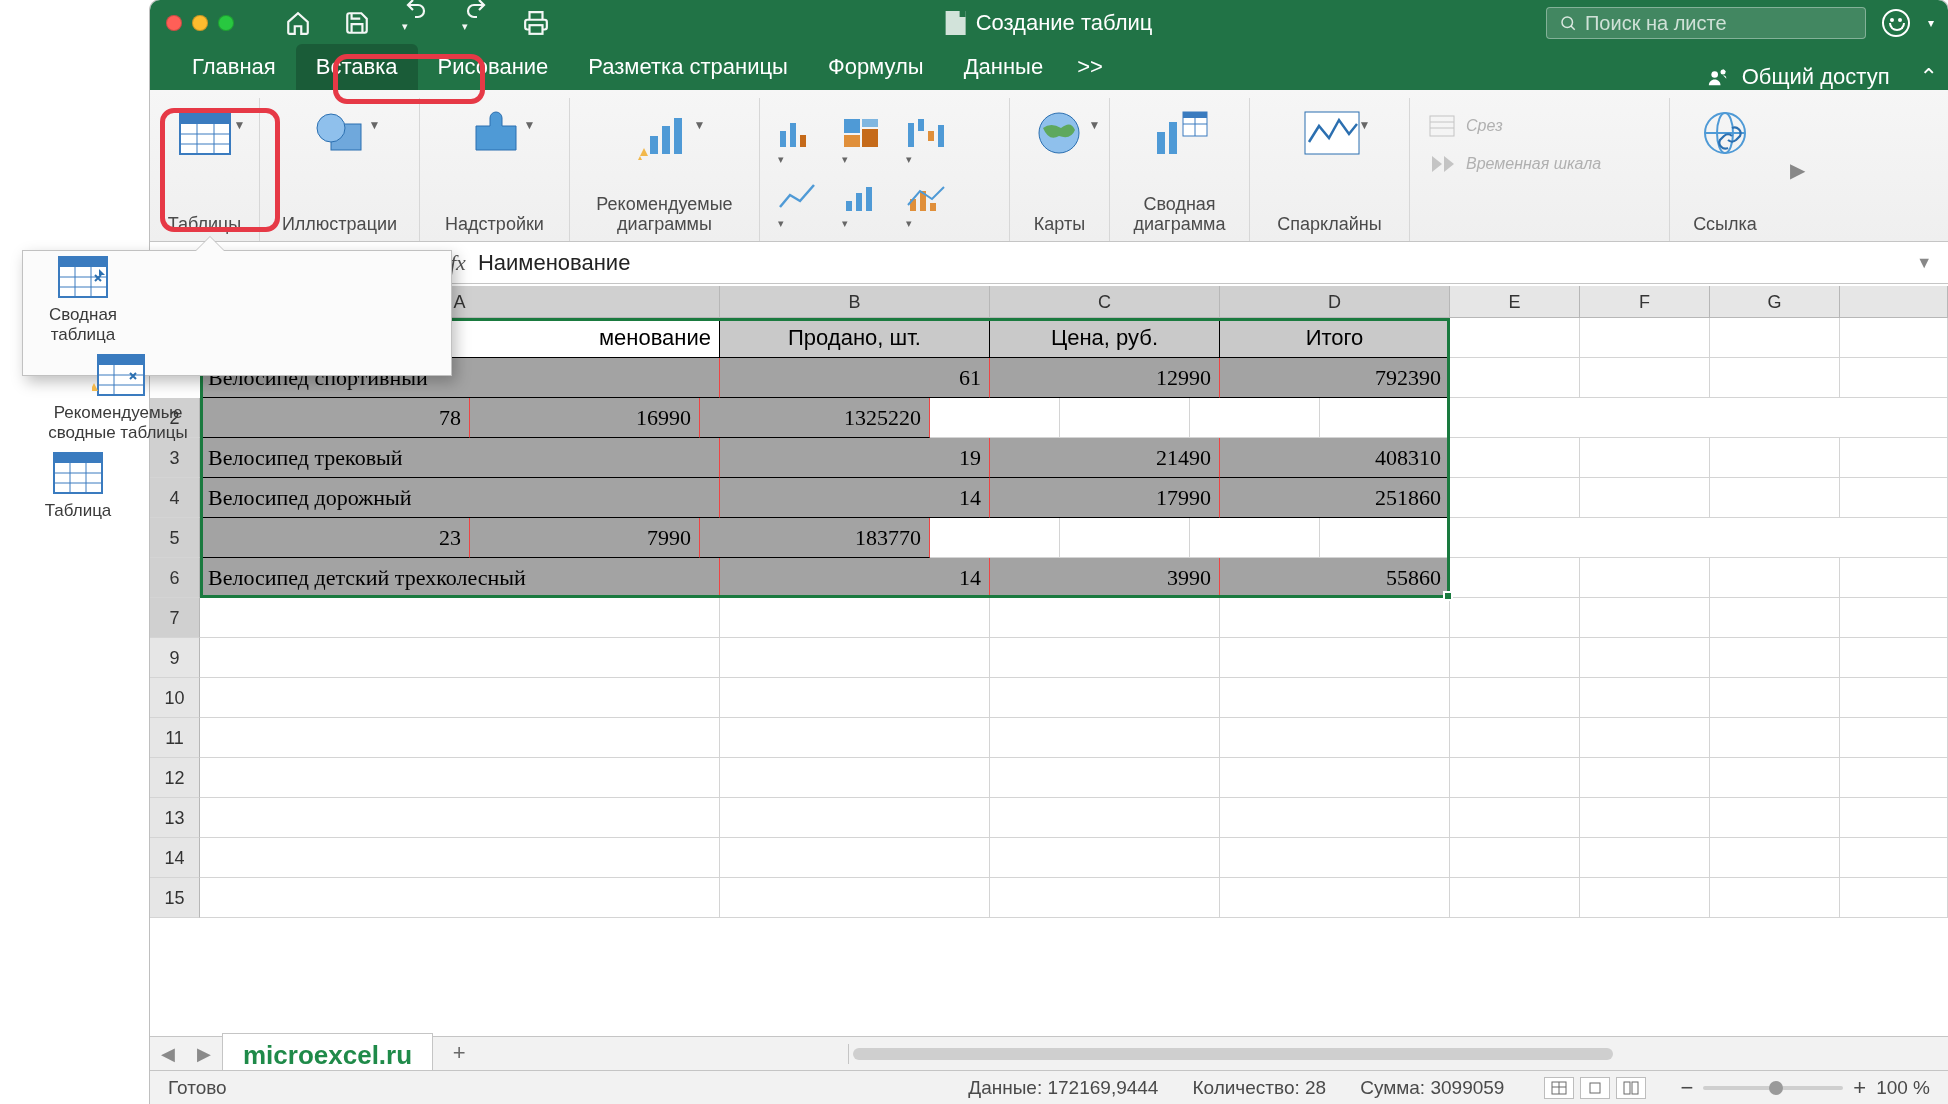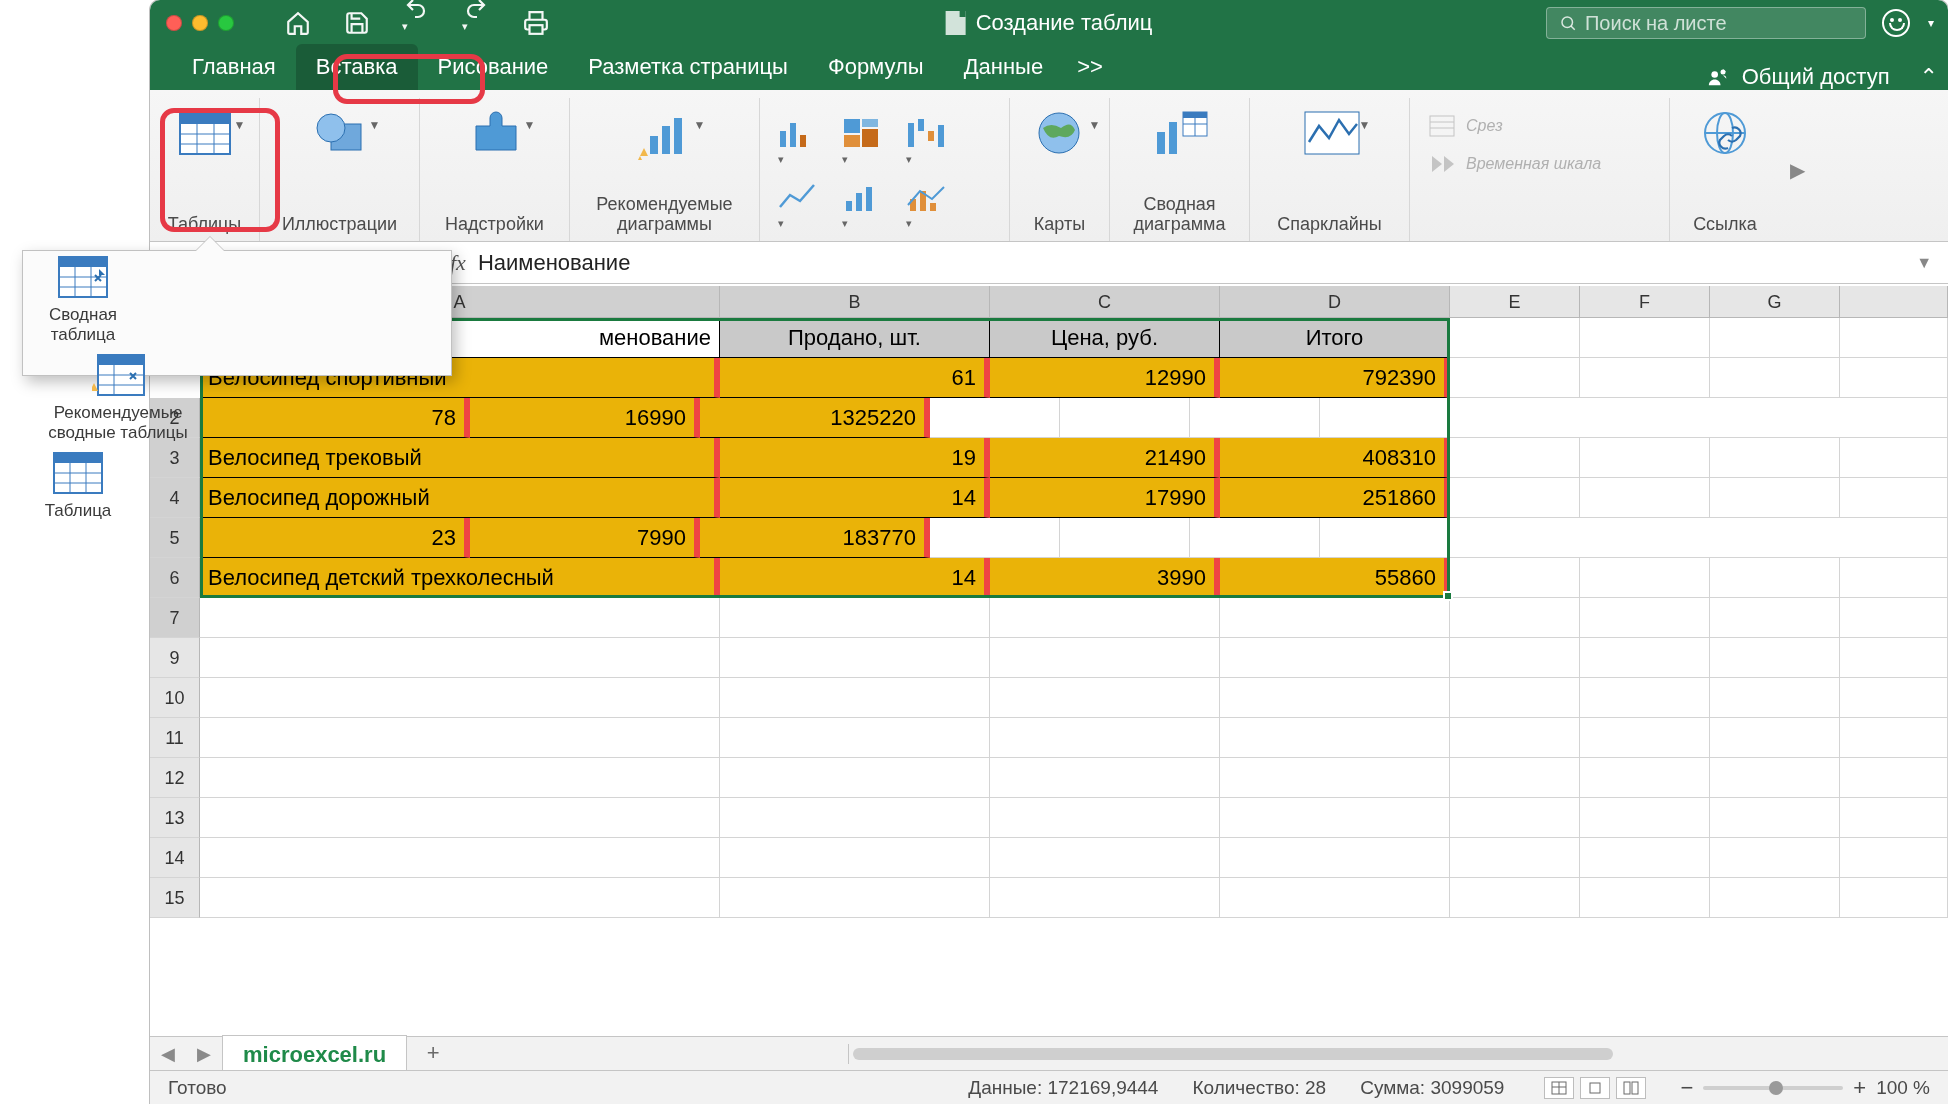--- a/index.html
+++ b/index.html
@@ -63,33 +63,33 @@
 .sheet-area { position: absolute; left: 0; top: 286px; right: 0; bottom: 68px; overflow: hidden; }
 .colhdr-row { position: absolute; top: 0; left: 0; right: 0; height: 32px; display: flex; background: #e6e6e6; border-bottom: 1px solid #b7b7b7; }
 .selectall-tri { width: 50px; height: 32px; border-right:1px solid #b7b7b7; position:relative; background:#e6e6e6; visibility:hidden;}
 .colhdr { border-right: 1px solid #b7b7b7; text-align:center; font-size:18px; color:#333; line-height:32px; background:#e6e6e6;}
 .colhdr.sel { background:#d0d0d0; }
 .grid-rows { position:absolute; top:32px; left:0; right:0; bottom:0; }
 .grow { display:flex; height:40px; }
 .rowhdr { width:50px; border-right:1px solid #b7b7b7; border-bottom:1px solid #d4d4d4; background:#e6e6e6; text-align:center; font-size:18px; color:#333; line-height:40px; }
 .rowhdr.sel { background:#d0d0d0; }
 .cell { border-right:1px solid #d4d4d4; border-bottom:1px solid #d4d4d4; padding:0 8px; font-size:22px; color:#000; display:flex; align-items:center; overflow:hidden; white-space:nowrap; background:#fff;}
-.cell.sel { background:#eab308; border-right:6px solid #ef4444; border-bottom:1px solid #000; }
+.cell.sel { background:#a3a3a3; border-right:1px solid #ef4444; border-bottom:1px solid #000;font-family:Liberation Serif, serif; }
 .cell.selhdr { background:#c9c9c9; border-right:1px solid #000; border-bottom:1px solid #000; justify-content:center; }
 .cell.num { justify-content:flex-end; }
 .cell.active { background:#fff !important; }
 
 
 .marquee { position:absolute; border:3px solid #1a7a3f; pointer-events:none; z-index:40; }
 .marquee .handle { position:absolute; right:-6px; bottom:-6px; width:10px; height:10px; background:#1a7a3f; border:2px solid #fff; }
 
 
 .sheettabs { position:absolute; left:0; right:0; bottom:34px; height:34px; background:#f2f2f2; border-top:1px solid #c5c5c5; display:flex; align-items:center; }
 .navarrow { width:36px; text-align:center; color:#8a8a8a; font-size:18px; cursor:pointer;}
-.sheettab { padding:6px 20px; background:#fff; border:1px solid #c5c5c5; border-bottom:none; font-size:22px; color:#1f8a49; font-weight:600; cursor:pointer; position:relative; top:1px;}
+.sheettab { padding:6px 20px; background:#fff; border:1px solid #c5c5c5; border-bottom:none; font-size:26px; color:#1f8a49; font-weight:600; cursor:pointer; position:relative; top:1px;}
 .addsheet { width:36px;height:28px;text-align:center;font-size:22px;color:#6a6a6a;cursor:pointer;margin-left:8px;}
 .hscroll { margin-left:auto; height:20px; flex:1; max-width:1100px; background:#f2f2f2; position:relative; border-left:1px solid #c5c5c5;}
 .hscroll .thumb { position:absolute; left:4px; top:4px; height:12px; width:760px; background:#cfcfcf; border-radius:6px;}
 
 
 .status { position:absolute;left:0;right:0;bottom:0;height:34px;background:#f2f2f2;border-top:1px solid #c5c5c5;display:flex;align-items:center;font-size:19px;color:#4a4a4a;padding:0 18px;gap:34px;}
 .status .spacer{flex:1;}
 .viewbtn { width:30px;height:22px;border:1px solid #bdbdbd;display:inline-flex;align-items:center;justify-content:center;font-size:14px;color:#6b6b6b;background:#fff;margin-left:6px;cursor:pointer;}
 .zoom { display:flex;align-items:center;gap:10px;}
 .zoom-track{width:140px;height:4px;background:#cfcfcf;position:relative;border-radius:2px;}

